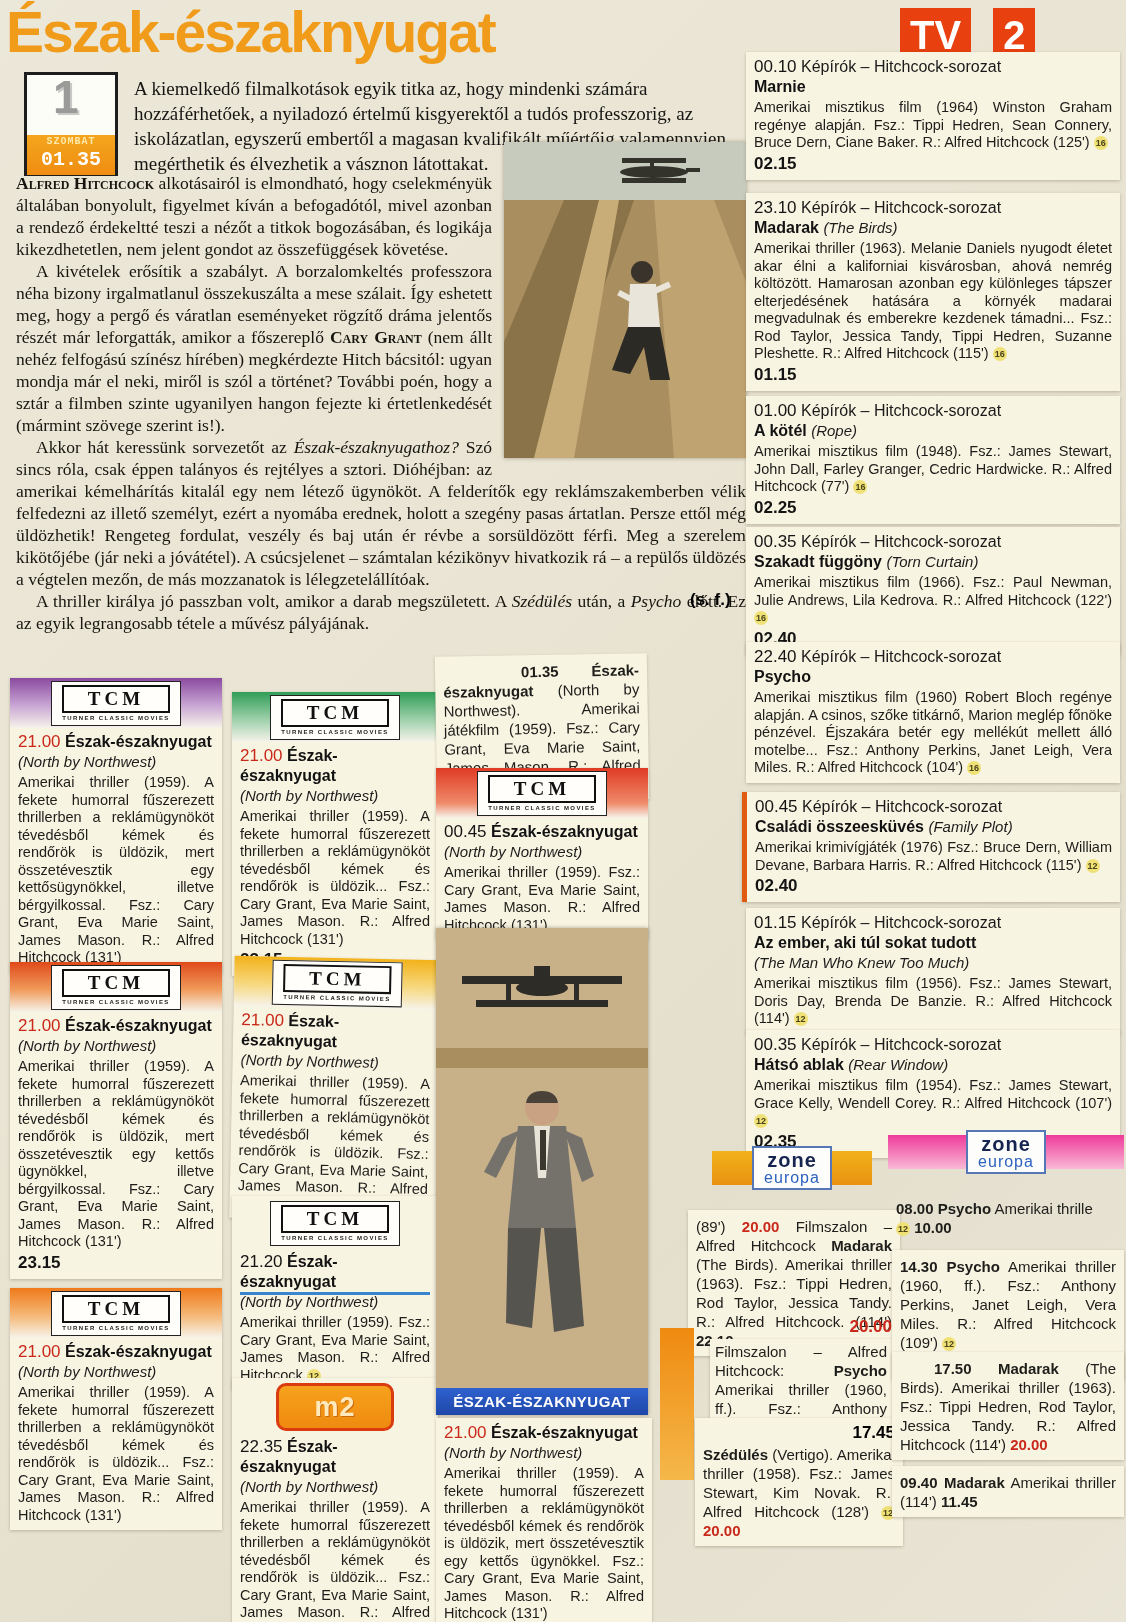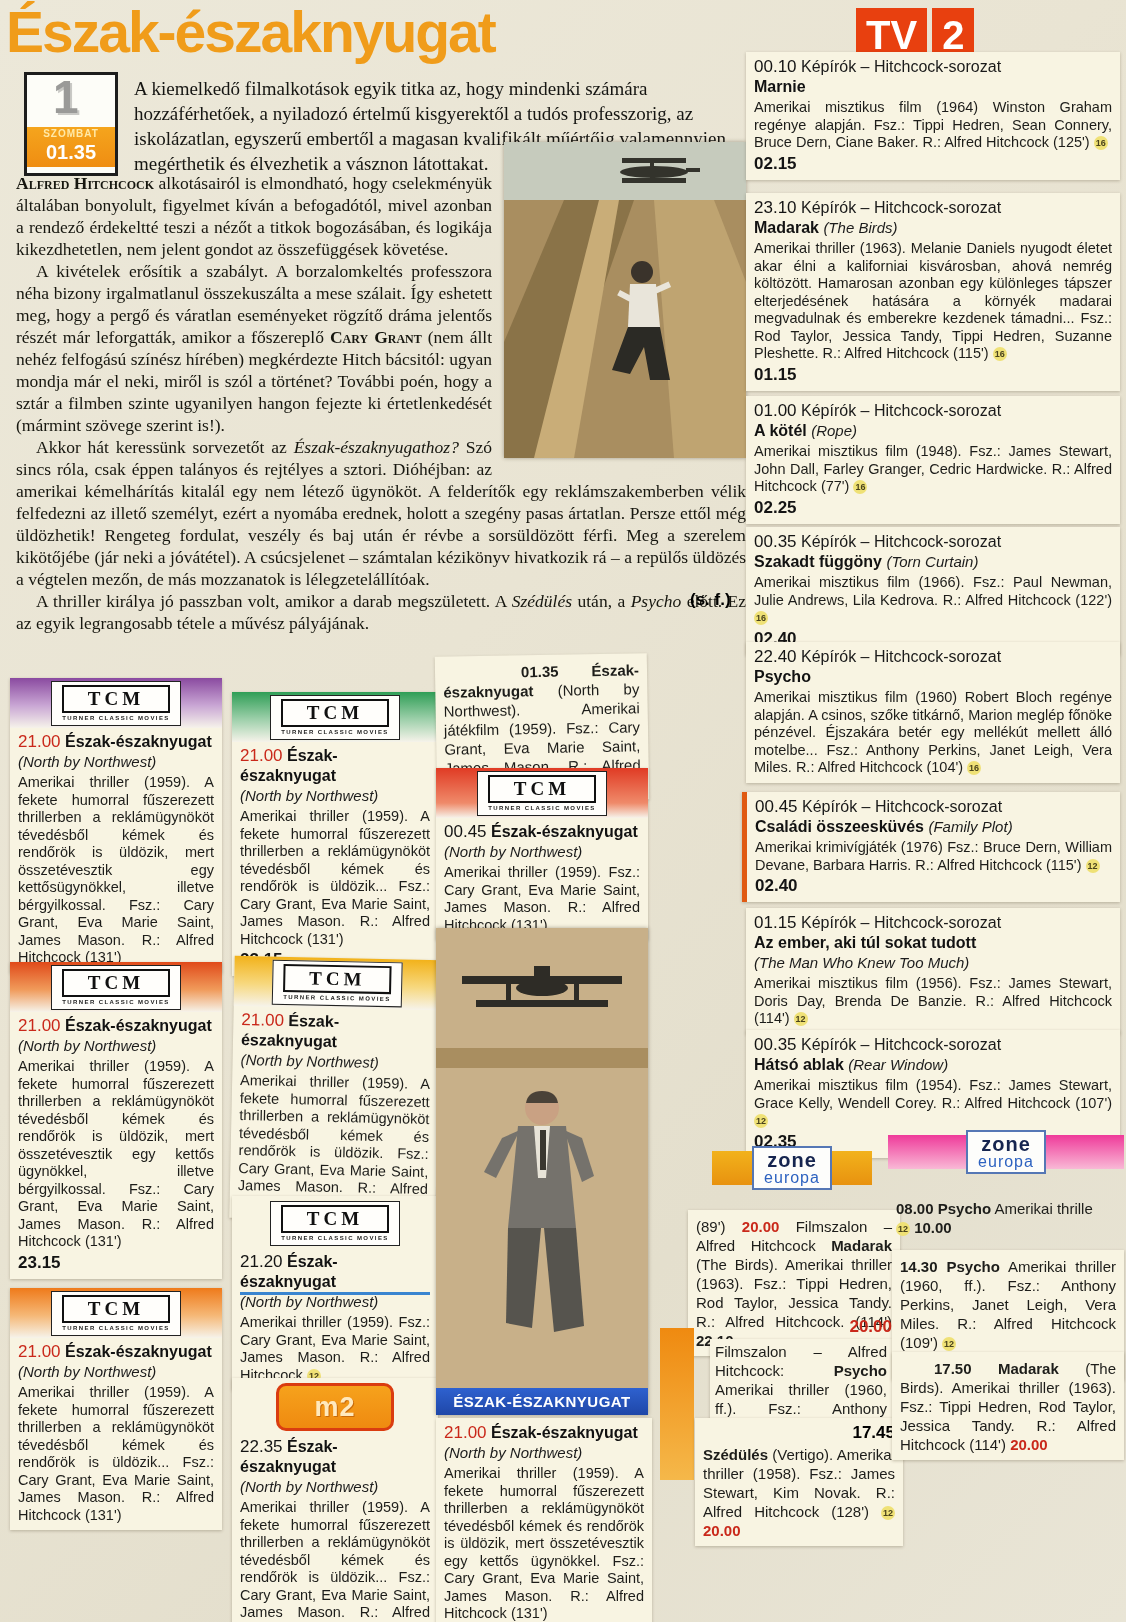--- a/index.html
+++ b/index.html
@@ -2,27 +2,27 @@
 <html lang="hu"><head>
 <meta charset="utf-8">
 <style>
   html,body{margin:0;padding:0;}
   body{font-family:"Liberation Sans",sans-serif;background:#d8d4c6;}
   #page{position:relative;width:1126px;height:1622px;margin:0 auto;overflow:hidden;
         background:linear-gradient(135deg,#ece8d9 0%,#e9e4d3 40%,#e4dfcd 70%,#e9e5d6 100%);}
   .abs{position:absolute;}
   
   .headline{font-size:57px;font-weight:bold;color:#f09c1a;letter-spacing:-2px;line-height:1;}
-  .tv2-logo{display:flex;gap:5px;}
+  .tv2-logo{display:flex;gap:22px;margin-left:44px;}
   .tv2-logo .bx{background:#e8400f;color:#fff;font-weight:bold;font-size:40px;line-height:54px;
         padding:0 10px;font-family:"Liberation Sans",sans-serif;}
   
   .badge{width:94px;height:104px;background:#fdfdf8;border:3px solid #1d1d1d;box-sizing:border-box;}
   .badge .num{font-size:46px;font-weight:bold;color:#9a9a98;text-shadow:2px 2px 0 #c9c9c5;line-height:44px;padding-left:26px;}
-  .badge .band{background:linear-gradient(180deg,#f5a51d,#ef8d12);text-align:center;margin-top:8px;}
+  .badge .band{background:linear-gradient(180deg,#f5a51d,#ef8d12);text-align:center;margin-top:16px;font-family:Liberation Mono, monospace;}
   .badge .day{font-size:10px;font-weight:bold;color:#ffe9a8;letter-spacing:1px;line-height:13px;}
   .badge .tm{font-size:20px;font-weight:bold;color:#fff;line-height:24px;padding-bottom:3px;}
   
   .lead{font-family:"Liberation Serif",serif;font-size:19px;line-height:25px;color:#151512;}
   .article{font-family:"Liberation Serif",serif;font-size:17.5px;line-height:22px;color:#16160f;text-align:justify;}
   .article p{margin:0;}
   .article p+p{text-indent:20px;}
   .sc{font-variant:small-caps;font-weight:bold;}
   .it{font-style:italic;}
   .photoA{float:right;width:242px;height:316px;margin:-30px 0 8px 12px;background:#b9b4a0;box-shadow:0 0 4px rgba(50,40,20,.4);}
@@ -356,14 +356,19 @@
     <div class="bdy" style="font-size:15px;line-height:19px;">
       <span class="b">14.30 Psycho</span><span> Amerikai thriller (1960, ff.). Fsz.: Anthony Perkins, Janet Leigh, Vera Miles. R.: Alfred Hitchcock (109') </span><span class="rating">12</span>
     </div>
     <div class="endt">16.30</div>
   </div>
   <div class="strip" style="left:892px;top:1352px;width:232px;">
     <div class="bdy" style="font-size:15px;line-height:19px;text-indent:34px;">
       <span class="b">17.50 Madarak</span><span> (The Birds). Amerikai thriller (1963). Fsz.: Tippi Hedren, Rod Taylor, Jessica Tandy. R.: Alfred Hitchcock (114') </span><span class="red-t">20.00</span>
     </div>
   </div>
+  <div class="strip" style="left:892px;top:1466px;width:232px;">
+    <div class="bdy" style="font-size:15px;line-height:19px;">
+      <span class="b">09.40 Madarak</span><span> Amerikai thriller (114') </span><span class="b">11.45</span>
+    </div>
+  </div>
 
 </div>
 
 </body></html>

